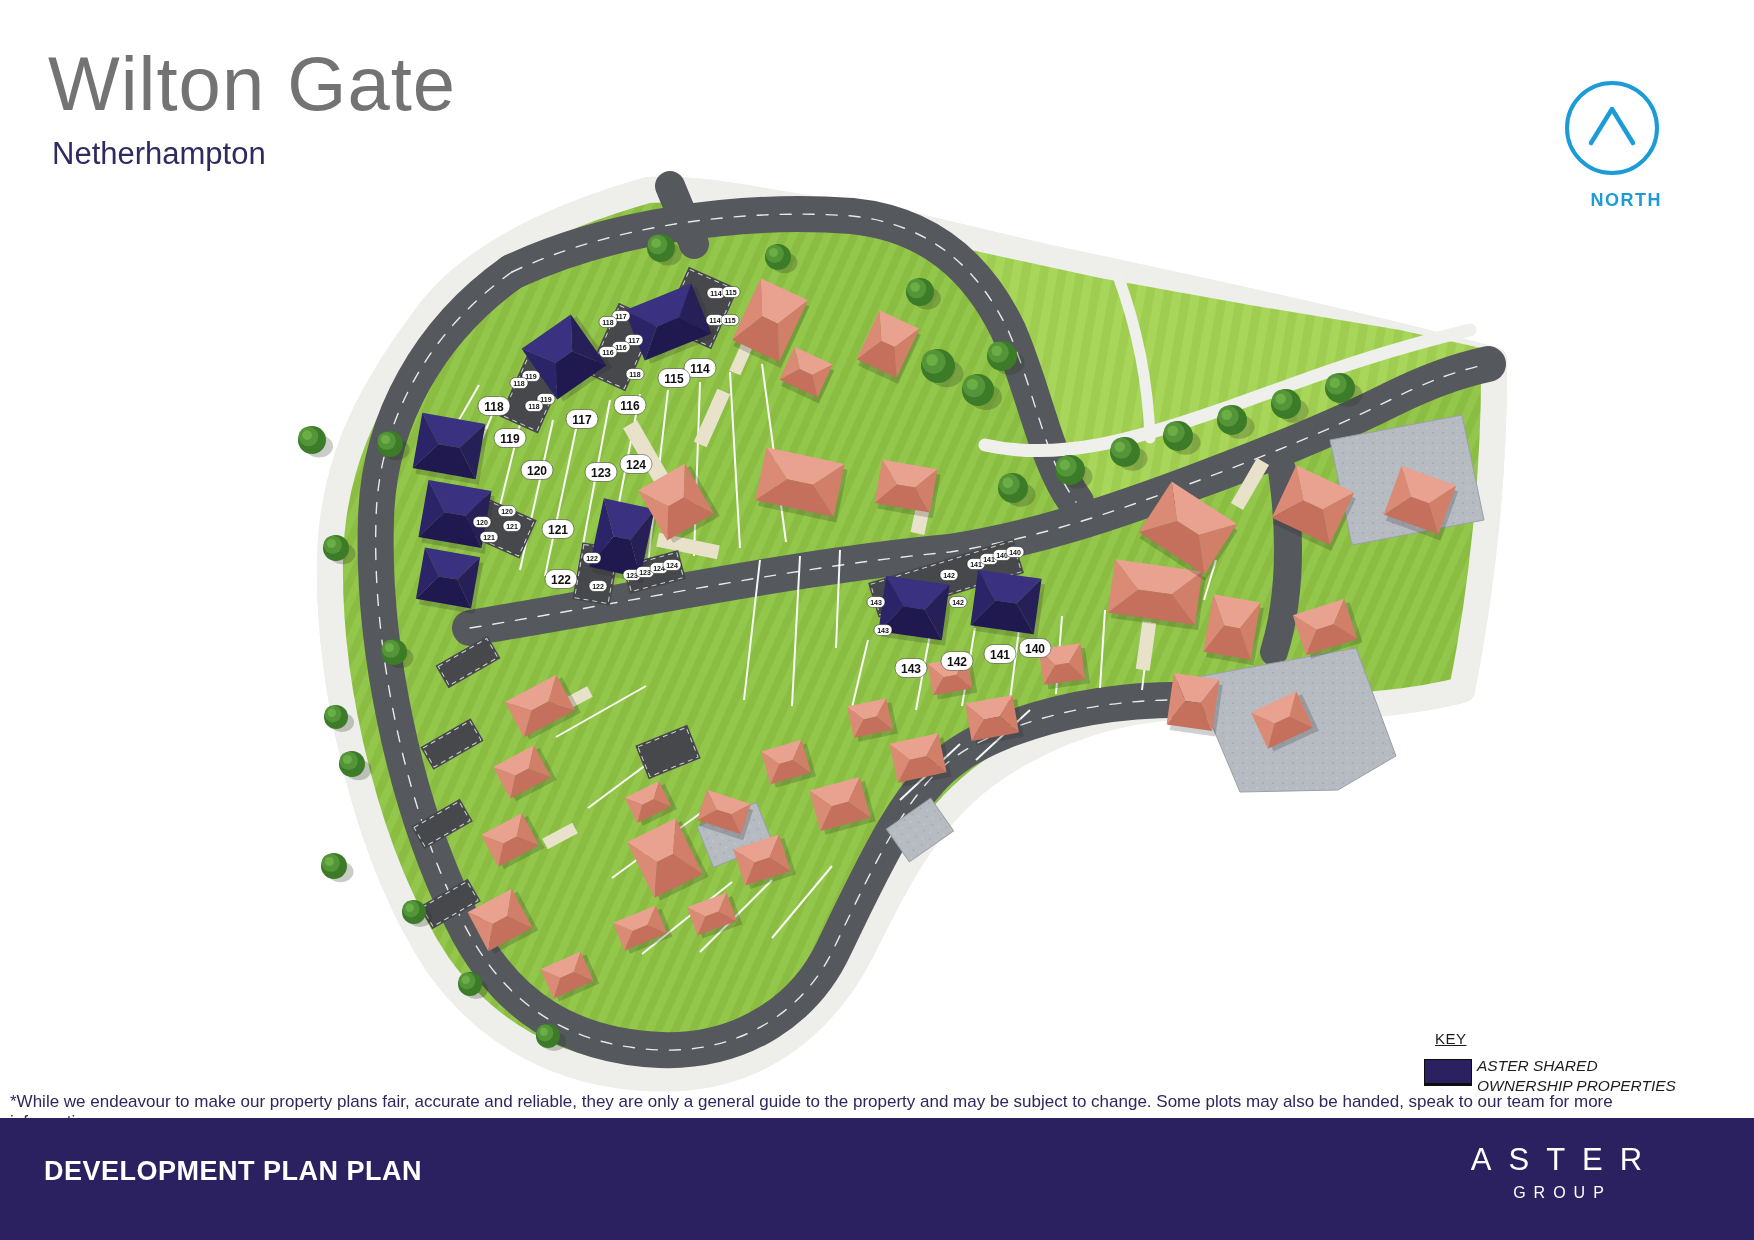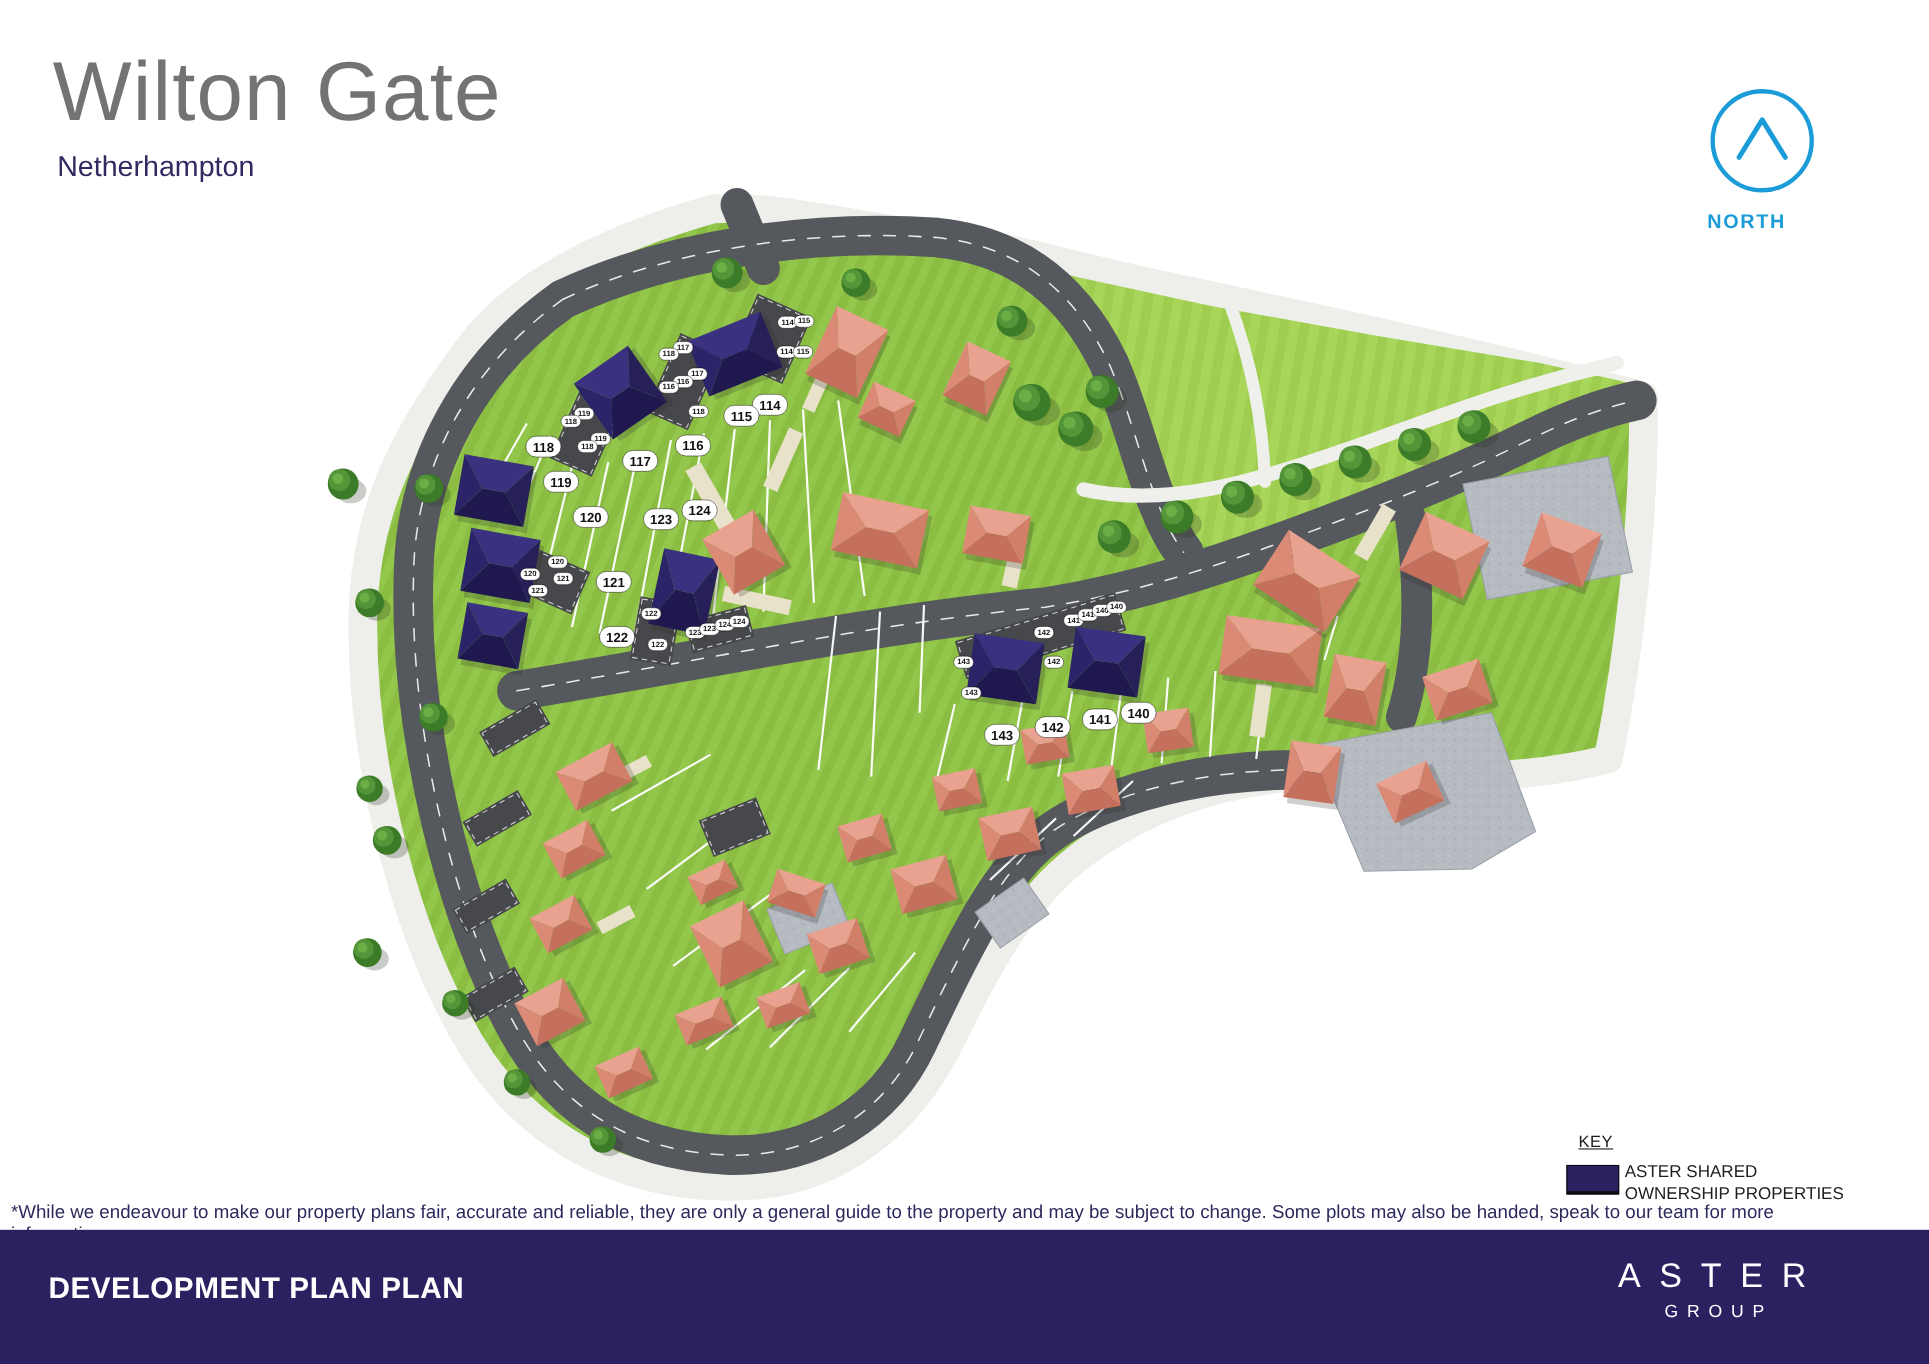--- a/index.html
+++ b/index.html
@@ -1,30 +1,30 @@
 <!DOCTYPE html>
 <html><head>
 <meta charset="utf-8">
 <style>
   html,body{margin:0;padding:0;background:#ffffff;}
   body{width:1754px;height:1240px;position:relative;overflow:hidden;
        font-family:"Liberation Sans", sans-serif;}
   .abs{position:absolute;}
   
   #page-title{left:48px;top:40px;font-size:76px;font-weight:400;color:#737373;letter-spacing:1px;}
-  #page-subtitle{left:52px;top:136px;font-size:26px;font-weight:400;color:#2f2a5f;}
+  #page-subtitle{left:52px;top:136px;font-size:31px;font-weight:400;color:#2f2a5f;}
   
-  #north-wrap{left:1552px;top:78px;width:110px;text-align:left;}
+  #north-wrap{left:1552px;top:78px;width:110px;text-align:right;}
   #north-label{margin-top:8px;font-size:18px;font-weight:600;letter-spacing:1.5px;color:#1b9cd8;}
   
   #key-block{left:1424px;top:1030px;}
   #key-title{font-size:15px;color:#1b1b1b;text-decoration:underline;margin-left:11px;letter-spacing:.5px;}
   #key-row{display:flex;align-items:flex-start;margin-top:9px;}
   #key-swatch{width:46px;height:23px;background:#2b2161;border:1px solid #0d0d0d;border-bottom-width:3px;margin-top:3px;}
-  #key-label{margin-left:5px;font-size:15.5px;line-height:20px;color:#1d1d1d;white-space:nowrap;}
+  #key-label{margin-left:5px;font-size:15.5px;line-height:20px;color:#1d1d1d;white-space:nowrap;font-style:italic;}
   
   #disclaimer{left:10px;top:1092px;width:1690px;font-size:17px;color:#2c295c;}
   
   #footer-bar{left:0;top:1118px;width:1754px;height:122px;background:#2b2161;}
   #footer-title{left:44px;top:1156px;font-size:27px;font-weight:bold;color:#ffffff;letter-spacing:.5px;}
   #brand{left:1440px;top:1142px;width:240px;text-align:center;color:#ffffff;}
   #brand-name{font-size:31px;font-weight:300;letter-spacing:17px;margin-left:10px;text-align:center;}
   #brand-sub{font-size:16px;letter-spacing:8px;margin-top:6px;margin-left:5px;}
   #map-svg{left:0;top:0;}
   .badge-text{font-family:"Liberation Sans", sans-serif;}

